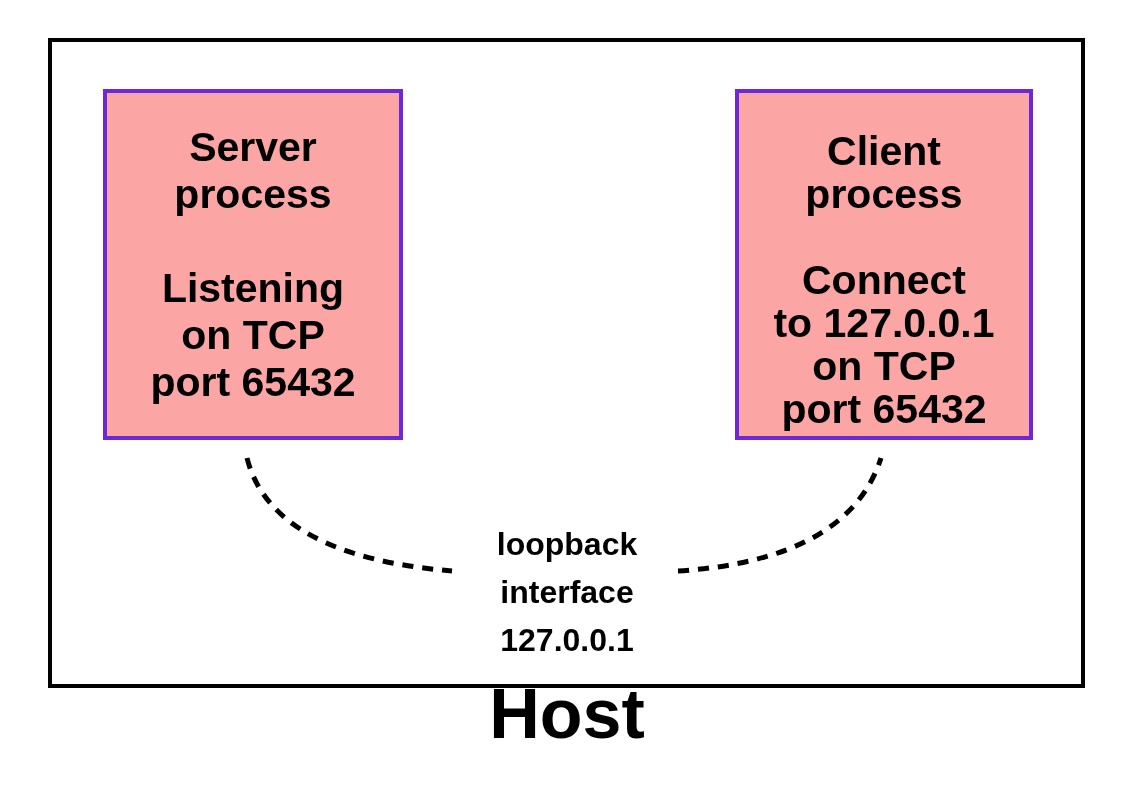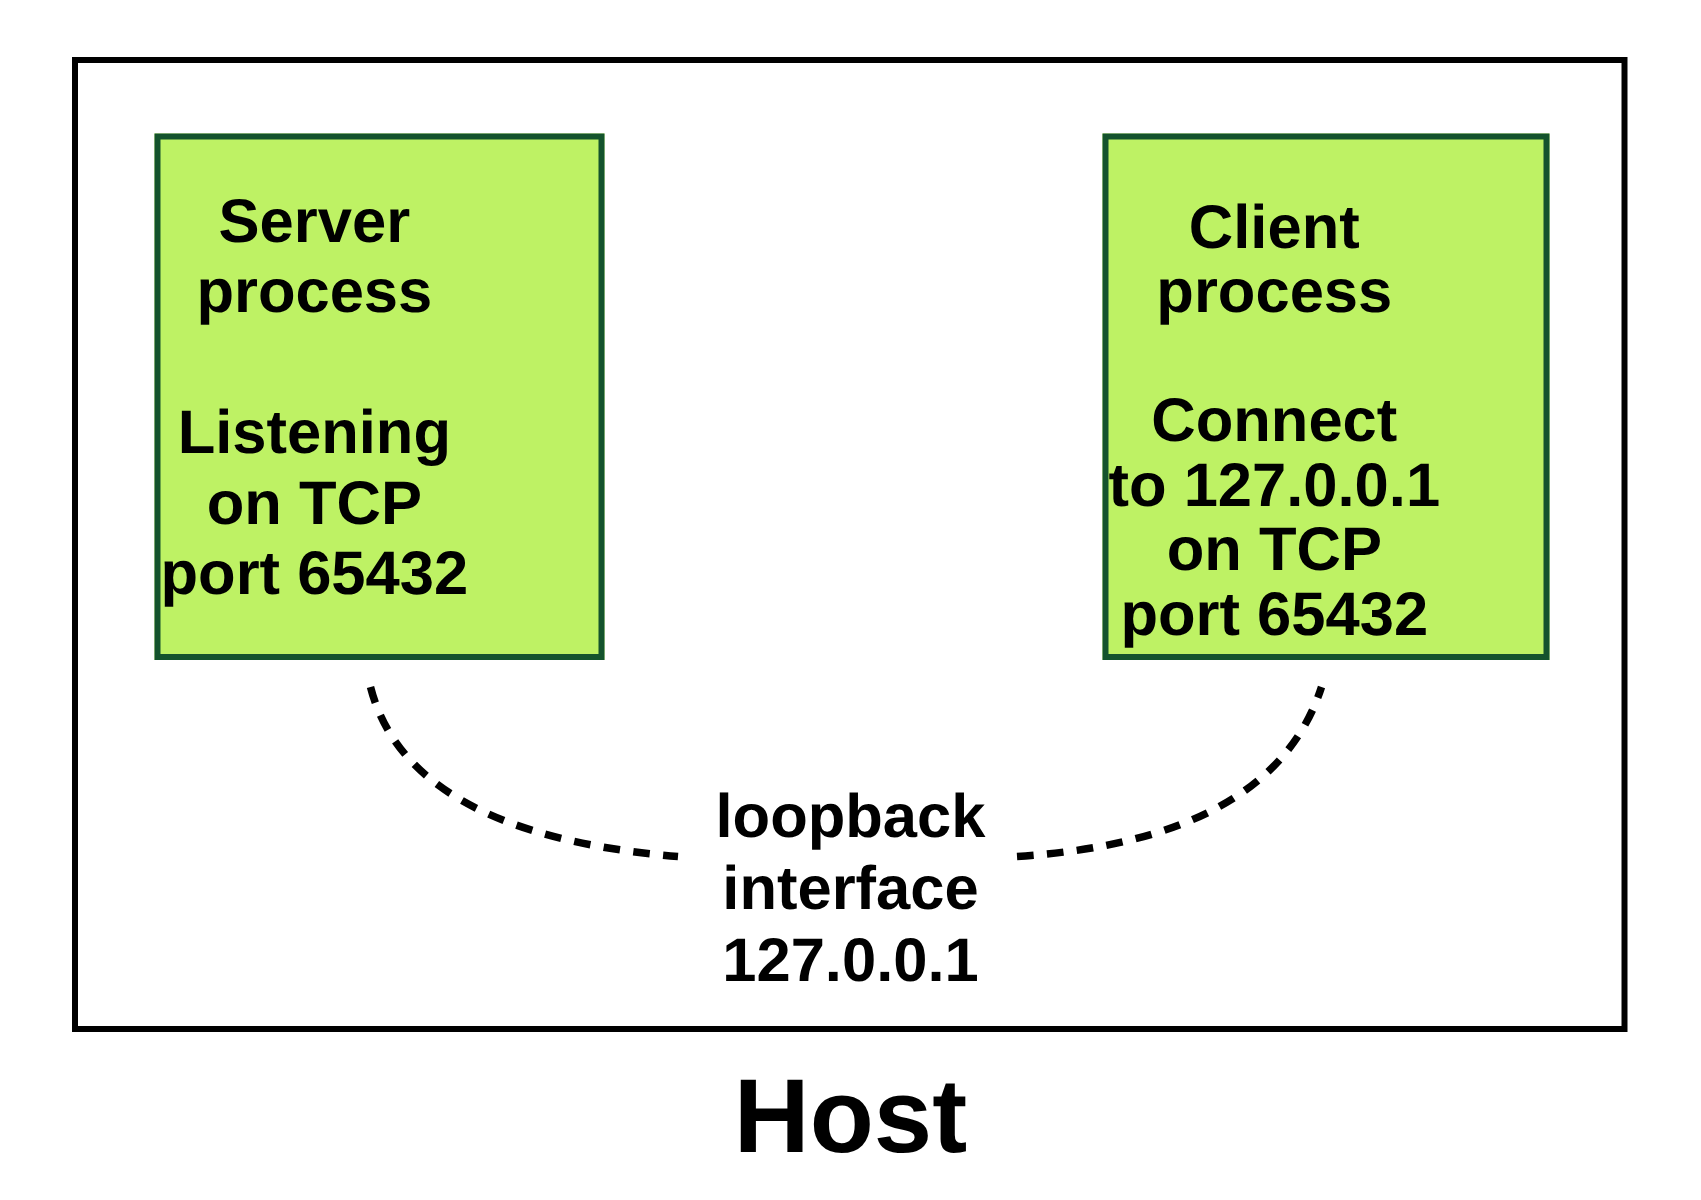--- a/index.html
+++ b/index.html
@@ -23,26 +23,26 @@
     width: 1037px;
     height: 650px;
     border: 4px solid #000000;
     box-sizing: border-box;
     background: #ffffff;
   }
   .process-box {
     position: absolute;
     top: 89px;
     height: 351px;
-    border: 4px solid #14532d;
+    border: 4px solid #6d28d9;
     box-sizing: border-box;
-    background: #bef264;
+    background: #fca5a5;
     display: flex;
     align-items: center;
-    justify-content: flex-start;
+    justify-content: center;
     text-align: center;
   }
   .process-box.server {
     left: 103px;
     width: 300px;
   }
   .process-box.client {
     left: 735px;
     width: 298px;
   }
@@ -62,29 +62,29 @@
     width: 1134px;
     height: 800px;
     pointer-events: none;
   }
   .loopback-label {
     position: absolute;
     left: 417px;
     top: 520px;
     width: 300px;
     text-align: center;
-    font-size: 41px;
+    font-size: 32px;
     font-weight: bold;
     line-height: 48px;
     white-space: pre-line;
   }
   .host-label {
     position: absolute;
     left: 0;
-    top: 704px;
+    top: 674px;
     width: 1134px;
     text-align: center;
     font-size: 70px;
     font-weight: bold;
     line-height: 80px;
   }
 </style>
 </head>
 <body>
 

